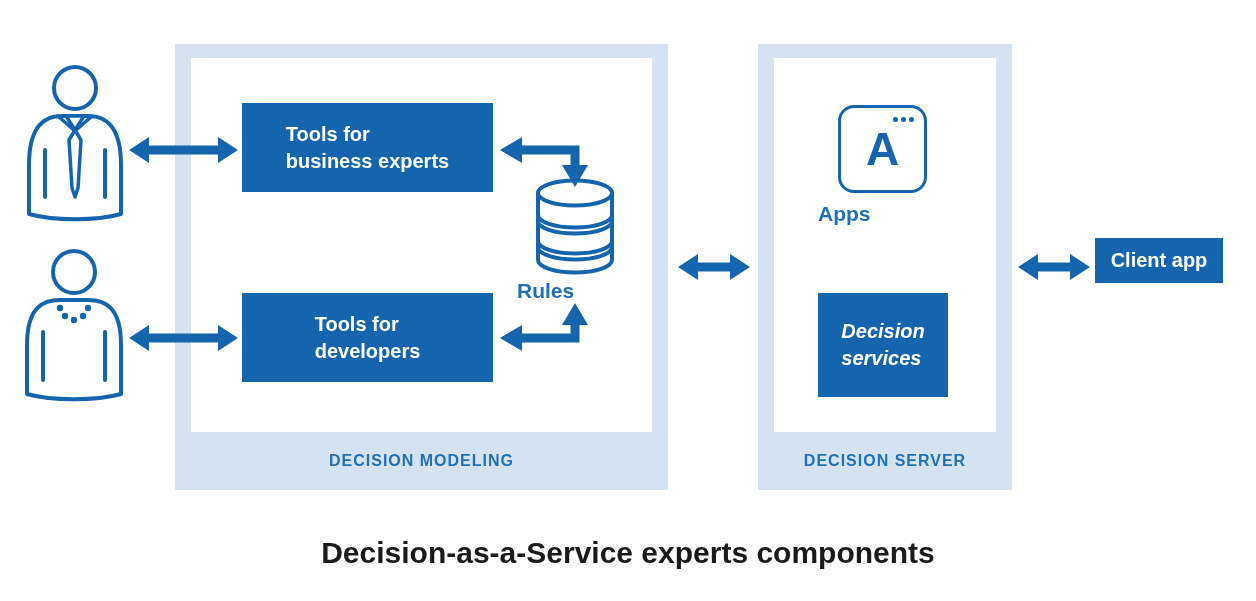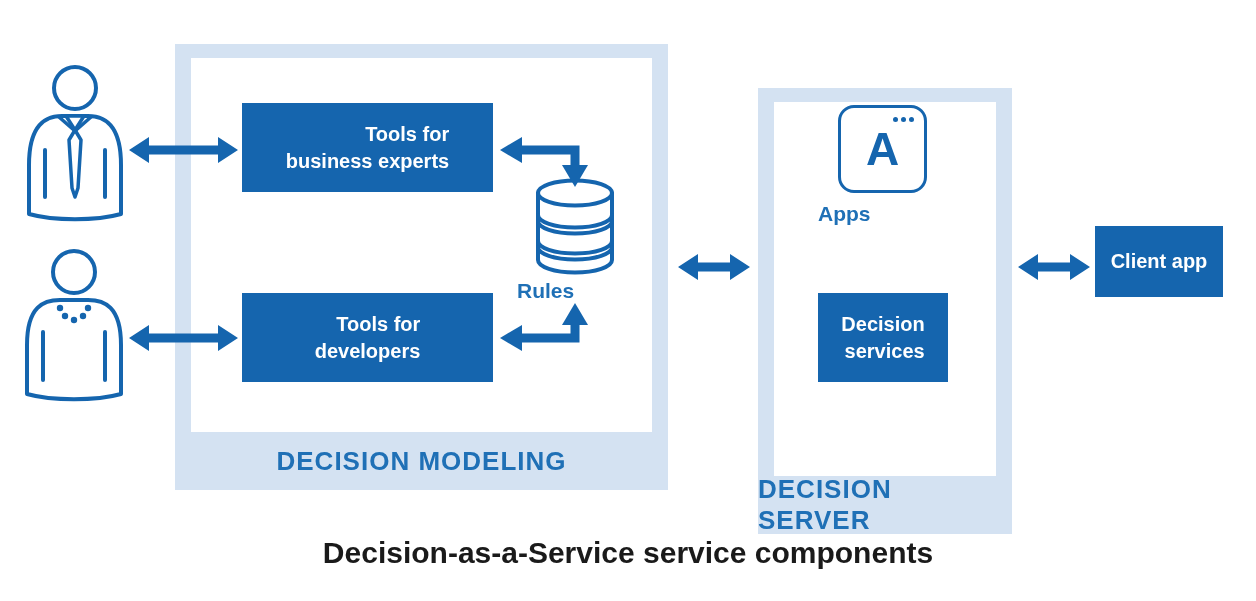--- a/index.html
+++ b/index.html
@@ -10,27 +10,27 @@
   }
   * { box-sizing: border-box; }
   body { margin: 0; background: #fff; font-family: "Liberation Sans", sans-serif; }
   .canvas { position: relative; width: 1256px; height: 601px; background: #fff; overflow: hidden; }
 
   .panel { position: absolute; background: var(--panel); }
   .panel-inner { position: absolute; left: 16px; top: 14px; right: 16px; bottom: 58px; background: #fff; }
   .panel-label {
     position: absolute; left: 0; right: 0; bottom: 0; height: 58px;
     display: flex; align-items: center; justify-content: center;
-    color: var(--labelblue); font-size: 26px; font-weight: 600; letter-spacing: 1px;
+    color: var(--labelblue); font-size: 16px; font-weight: 600; letter-spacing: 1px;
   }
 
   .bluebox {
     position: absolute; background: var(--accent); color: #fff;
     display: flex; align-items: center; justify-content: center;
-    text-align: right; font-weight: 700; font-size: 20px; line-height: 27px;
+    text-align: left; font-weight: 700; font-size: 20px; line-height: 27px;
     white-space: pre-line;
   }
 
   .icon-label {
     position: absolute; color: var(--labelblue);
     font-size: 21px; font-weight: 600; 
   }
 
   .apps-icon {
     position: absolute; left: 838px; top: 105px; width: 89px; height: 88px;
@@ -54,35 +54,35 @@
 </head>
 <body>
 
 <div class="canvas">
 
   <div class="panel" style="left:175px; top:44px; width:493px; height:446px;">
     <div class="panel-inner"></div>
     <div class="panel-label">DECISION MODELING</div>
   </div>
 
-  <div class="panel" style="left:758px; top:44px; width:254px; height:446px;margin-top:44px;">
+  <div class="panel" style="left:758px; top:44px; width:254px; height:446px;">
     <div class="panel-inner"></div>
     <div class="panel-label">DECISION SERVER</div>
   </div>
 
   <div class="bluebox" style="left:242px; top:103px; width:251px; height:89px;">Tools for
 business experts</div>
 
   <div class="bluebox" style="left:242px; top:293px; width:251px; height:89px;">Tools for
 developers</div>
 
-  <div class="bluebox" style="left:818px; top:293px; width:130px; height:89px;">Decision
+  <div class="bluebox" style="left:818px; top:293px; width:130px; height:104px;font-style:italic;">Decision
 services</div>
 
-  <div class="bluebox" style="left:1095px; top:226px; width:128px; height:71px;">Client app</div>
+  <div class="bluebox" style="left:1095px; top:238px; width:128px; height:45px;">Client app</div>
 
   <div class="apps-icon">
     <div class="apps-dots">
       <span></span>
         <span></span>
         <span></span>
     </div>
     <div class="apps-letter">A</div>
   </div>
   <div class="icon-label" style="left:818px; top:202px; width:130px;">Apps</div>
@@ -137,15 +137,15 @@
       <polygon points="575,187 562,165 588,165" fill="#1565ae"></polygon>
     </g>
 
     <g>
       <polyline points="520,338 575,338 575,322" fill="none" stroke="#1565ae" stroke-width="9"></polyline>
       <polygon points="500,338 522,325 522,351" fill="#1565ae"></polygon>
       <polygon points="575,303 562,325 588,325" fill="#1565ae"></polygon>
     </g>
   </svg>
 
-  <div class="diagram-title">Decision-as-a-Service service components</div>
+  <div class="diagram-title">Decision-as-a-Service experts components</div>
 
 </div>
 
 </body></html>

